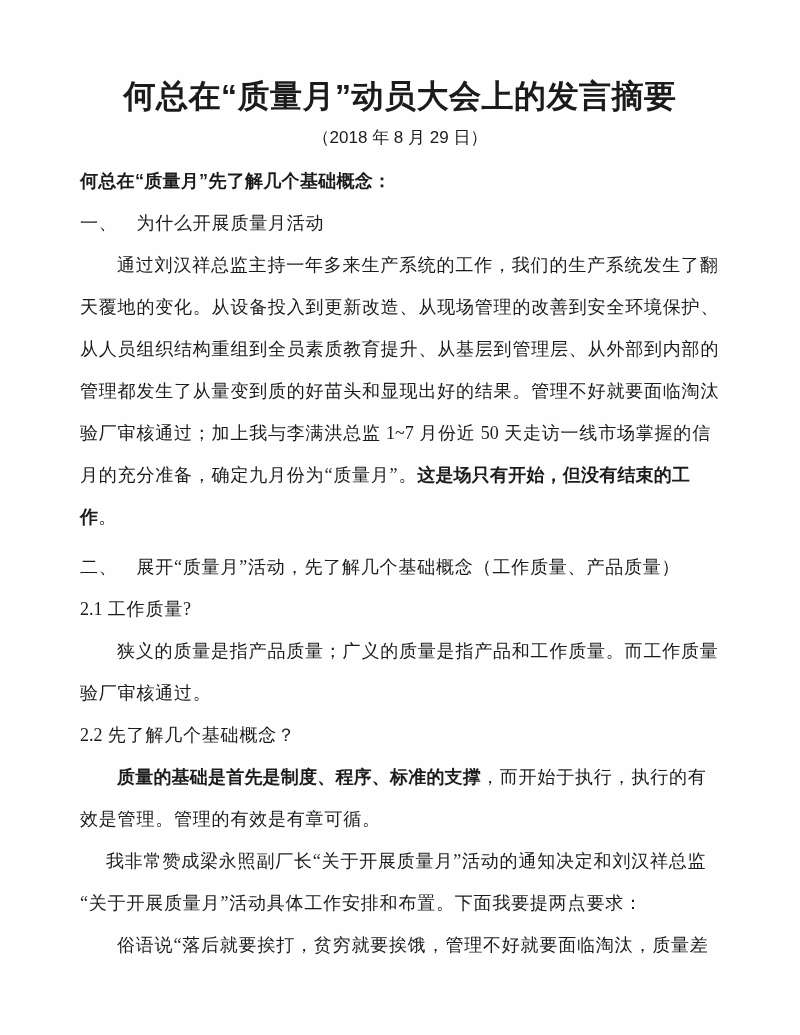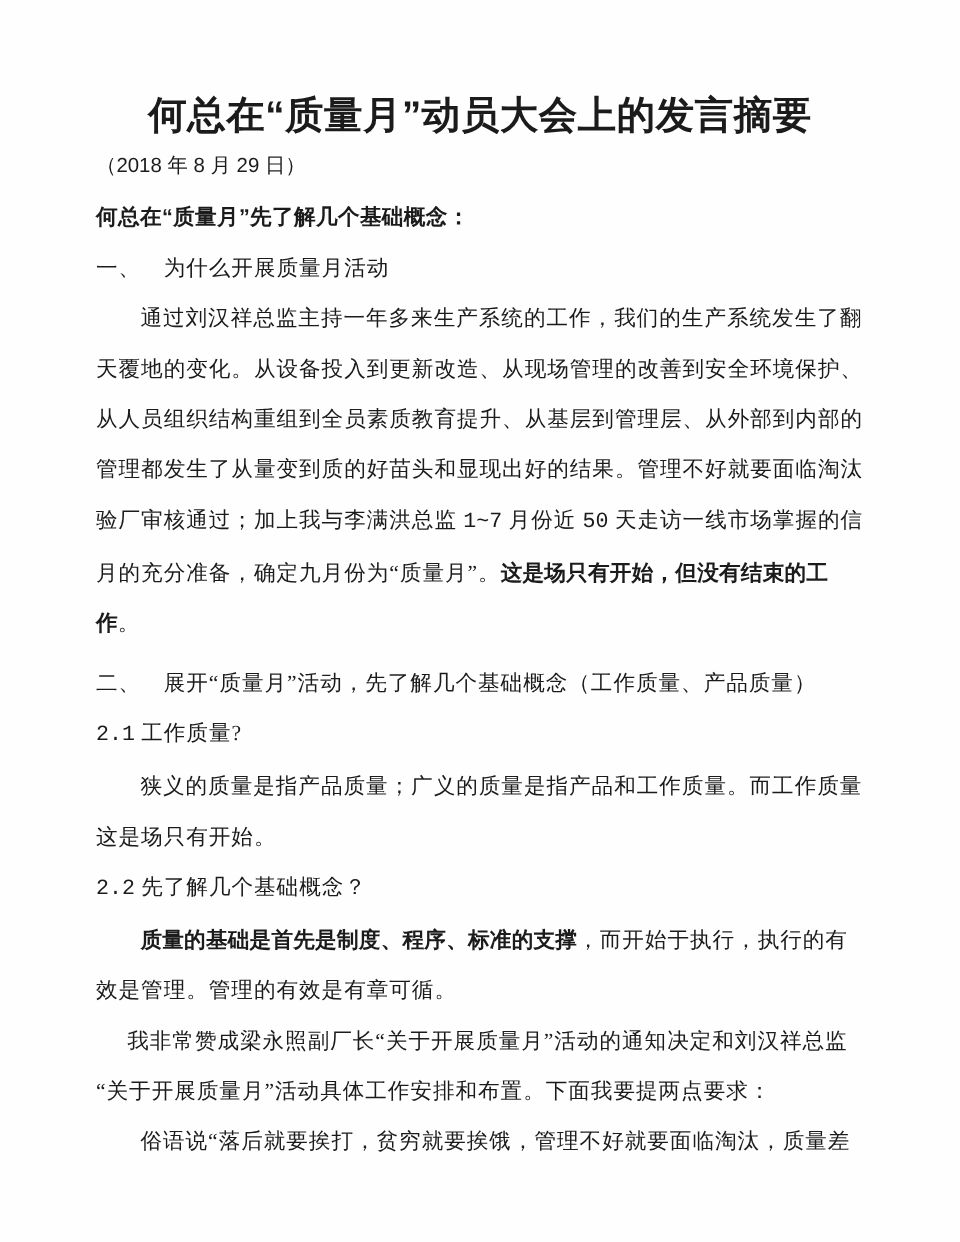--- a/index.html
+++ b/index.html
@@ -18,20 +18,21 @@
     font-size:32px;
     line-height:44px;
     text-align:center;
     letter-spacing:0.5px;
     white-space:nowrap;
   }
   .date{
     font-family:"Liberation Sans","DejaVu Sans",sans-serif;
     font-size:17px;
     line-height:28px;
+    text-align:center;
     margin-top:6px;
   }
   .docbody{
     margin-top:8px;
     font-family:"Liberation Serif","DejaVu Serif",serif;
     font-size:18px;
   }
   .line{
     line-height:42px;
     letter-spacing:0.8px;
@@ -44,21 +45,21 @@
     font-family:"Liberation Sans","DejaVu Sans",sans-serif;
     font-weight:700;
     letter-spacing:0.3px;
   }
   .heavy{
     font-family:"Liberation Sans","DejaVu Sans",sans-serif;
     font-weight:900;
     letter-spacing:0.2px;
   }
   .num{
-    font-family:Liberation Mono, monospace;
+    font-family:Liberation Serif, serif;
     letter-spacing:0;
   }
 </style>
 </head>
 <body>
 
 <div class="page">
   <div class="title">何总在“质量月”动员大会上的发言摘要</div>
   <div class="date">（2018 年 8 月 29 日）</div>
   <div class="docbody">
@@ -67,21 +68,21 @@
       <div class="line ind2"><span>通过刘汉祥总监主持一年多来生产系统的工作，我们的生产系统发生了翻</span></div>
       <div class="line"><span>天覆地的变化。从设备投入到更新改造、从现场管理的改善到安全环境保护、</span></div>
       <div class="line"><span>从人员组织结构重组到全员素质教育提升、从基层到管理层、从外部到内部的</span></div>
       <div class="line"><span>管理都发生了从量变到质的好苗头和显现出好的结果。管理不好就要面临淘汰</span></div>
       <div class="line"><span>验厂审核通过；加上我与李满洪总监 </span><span class="num">1~7</span><span> 月份近 </span><span class="num">50</span><span> 天走访一线市场掌握的信</span></div>
       <div class="line"><span>月的充分准备，确定九月份为“质量月”。</span><span class="heavy">这是场只有开始，但没有结束的工</span></div>
       <div class="line"><span class="heavy">作</span><span>。</span></div>
       <div class="line mt8"><span>二、　展开“质量月”活动，先了解几个基础概念（工作质量、产品质量）</span></div>
       <div class="line"><span class="num">2.1</span><span> 工作质量?</span></div>
       <div class="line ind2"><span>狭义的质量是指产品质量；广义的质量是指产品和工作质量。而工作质量</span></div>
-      <div class="line"><span>这是场只有开始。</span></div>
+      <div class="line"><span>验厂审核通过。</span></div>
       <div class="line"><span class="num">2.2</span><span> 先了解几个基础概念？</span></div>
       <div class="line ind2"><span class="heavy">质量的基础是首先是制度、程序、标准的支撑</span><span>，而开始于执行，执行的有</span></div>
       <div class="line"><span>效是管理。管理的有效是有章可循。</span></div>
       <div class="line ind15"><span>我非常赞成梁永照副厂长“关于开展质量月”活动的通知决定和刘汉祥总监</span></div>
       <div class="line"><span>“关于开展质量月”活动具体工作安排和布置。下面我要提两点要求：</span></div>
       <div class="line ind2"><span>俗语说“落后就要挨打，贫穷就要挨饿，管理不好就要面临淘汰，质量差</span></div>
     </div>
 </div>
 
 </body></html>

